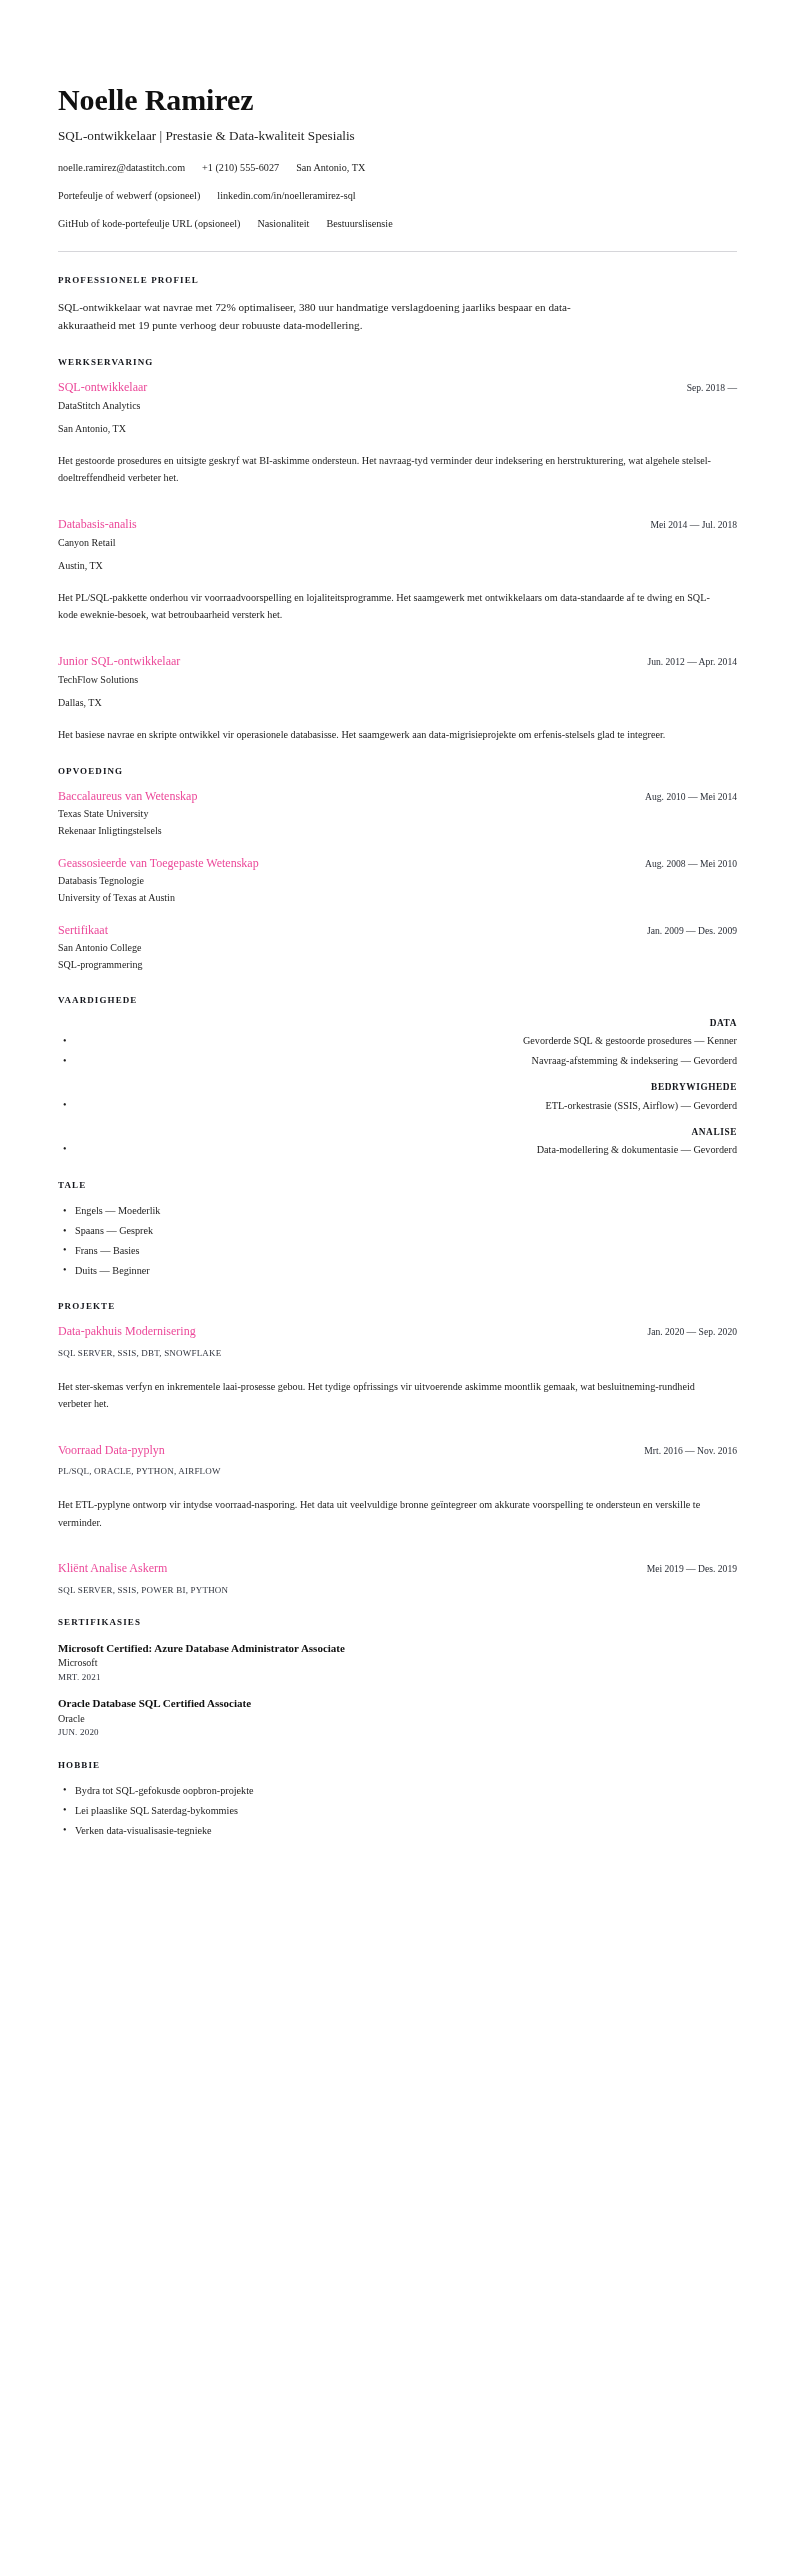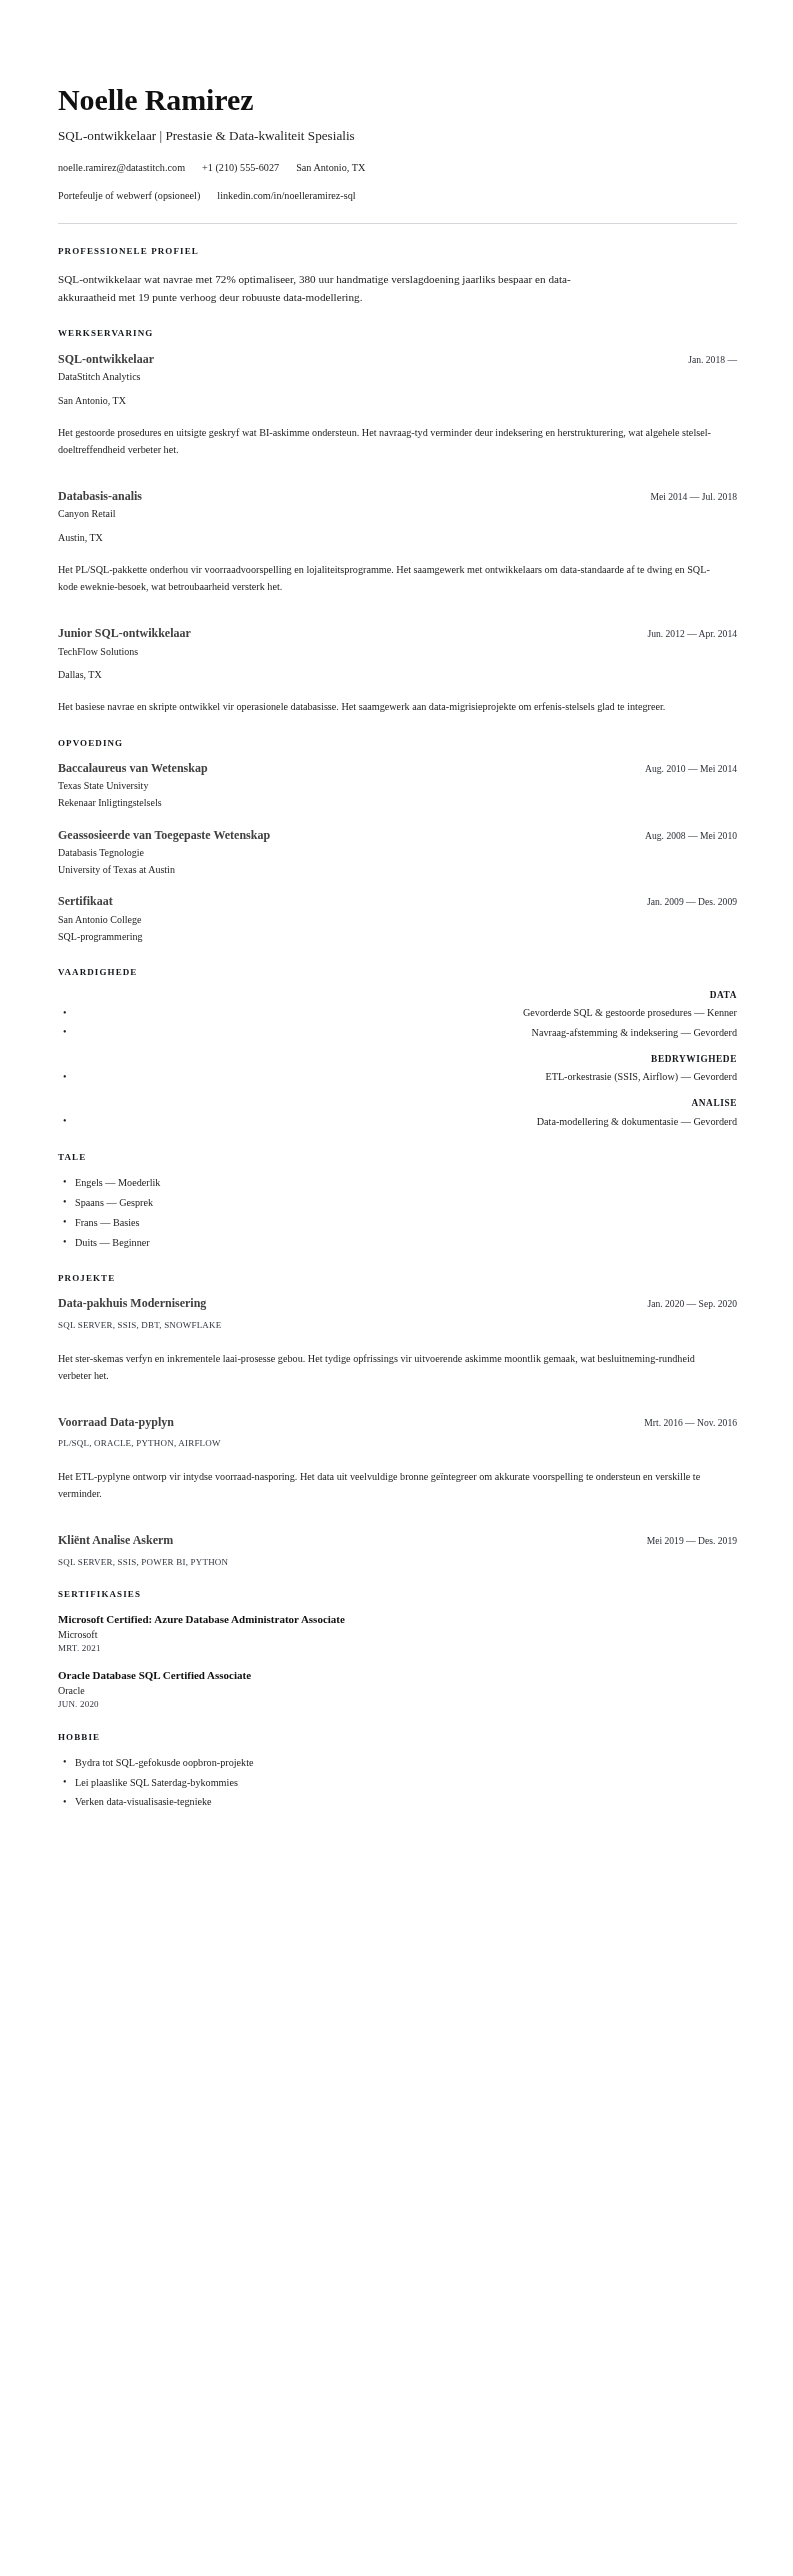--- a/index.html
+++ b/index.html
@@ -87,22 +87,22 @@
   
   .entry { margin-bottom: 5.3px; }
   .entry-head {
     display: flex;
     justify-content: space-between;
     align-items: baseline;
     gap: 16px;
   }
   .entry-title {
     font-size: 12px;
-    font-weight: 700;
-    color: #404040;
+    font-weight: 400;
+    color: #ec4899;
     line-height: 1.3;
   }
   .entry-date {
     font-size: 9.6px;
     color: #2b2f38;
     white-space: nowrap;
     text-align: right;
     flex-shrink: 0;
   }
   .entry-sub {
@@ -210,37 +210,42 @@
       <div class="contact-block">
         <div class="contact-row">
           <span class="contact-item">noelle.ramirez@datastitch.com</span>
           <span class="contact-item">+1 (210) 555-6027</span>
           <span class="contact-item">San Antonio, TX</span>
         </div>
         <div class="contact-row">
           <span class="contact-item">Portefeulje of webwerf (opsioneel)</span>
           <span class="contact-item">linkedin.com/in/noelleramirez-sql</span>
         </div>
+        <div class="contact-row">
+          <span class="contact-item">GitHub of kode-portefeulje URL (opsioneel)</span>
+          <span class="contact-item">Nasionaliteit</span>
+          <span class="contact-item">Bestuurslisensie</span>
+        </div>
       </div>
 
       <hr class="rule">
     </header>
 
     <section class="section">
       <h2 class="section-title">PROFESSIONELE PROFIEL</h2>
       <p class="summary">SQL-ontwikkelaar wat navrae met 72% optimaliseer, 380 uur handmatige verslagdoening jaarliks bespaar en data-akkuraatheid met 19 punte verhoog deur robuuste data-modellering.</p>
     </section>
 
     <section class="section">
       <h2 class="section-title">WERKSERVARING</h2>
 
       <div class="entry">
         <div class="entry-head">
           <div class="entry-title">SQL-ontwikkelaar</div>
-          <div class="entry-date">Jan. 2018 —</div>
+          <div class="entry-date">Sep. 2018 —</div>
         </div>
         <div class="entry-sub">DataStitch Analytics</div>
         <div class="entry-loc">San Antonio, TX</div>
         <p class="entry-desc">Het gestoorde prosedures en uitsigte geskryf wat BI-askimme ondersteun. Het navraag-tyd verminder deur indeksering en herstrukturering, wat algehele stelsel-doeltreffendheid verbeter het.</p>
       </div>
       <div class="entry-spacer"></div>
 
       <div class="entry">
         <div class="entry-head">
           <div class="entry-title">Databasis-analis</div>

